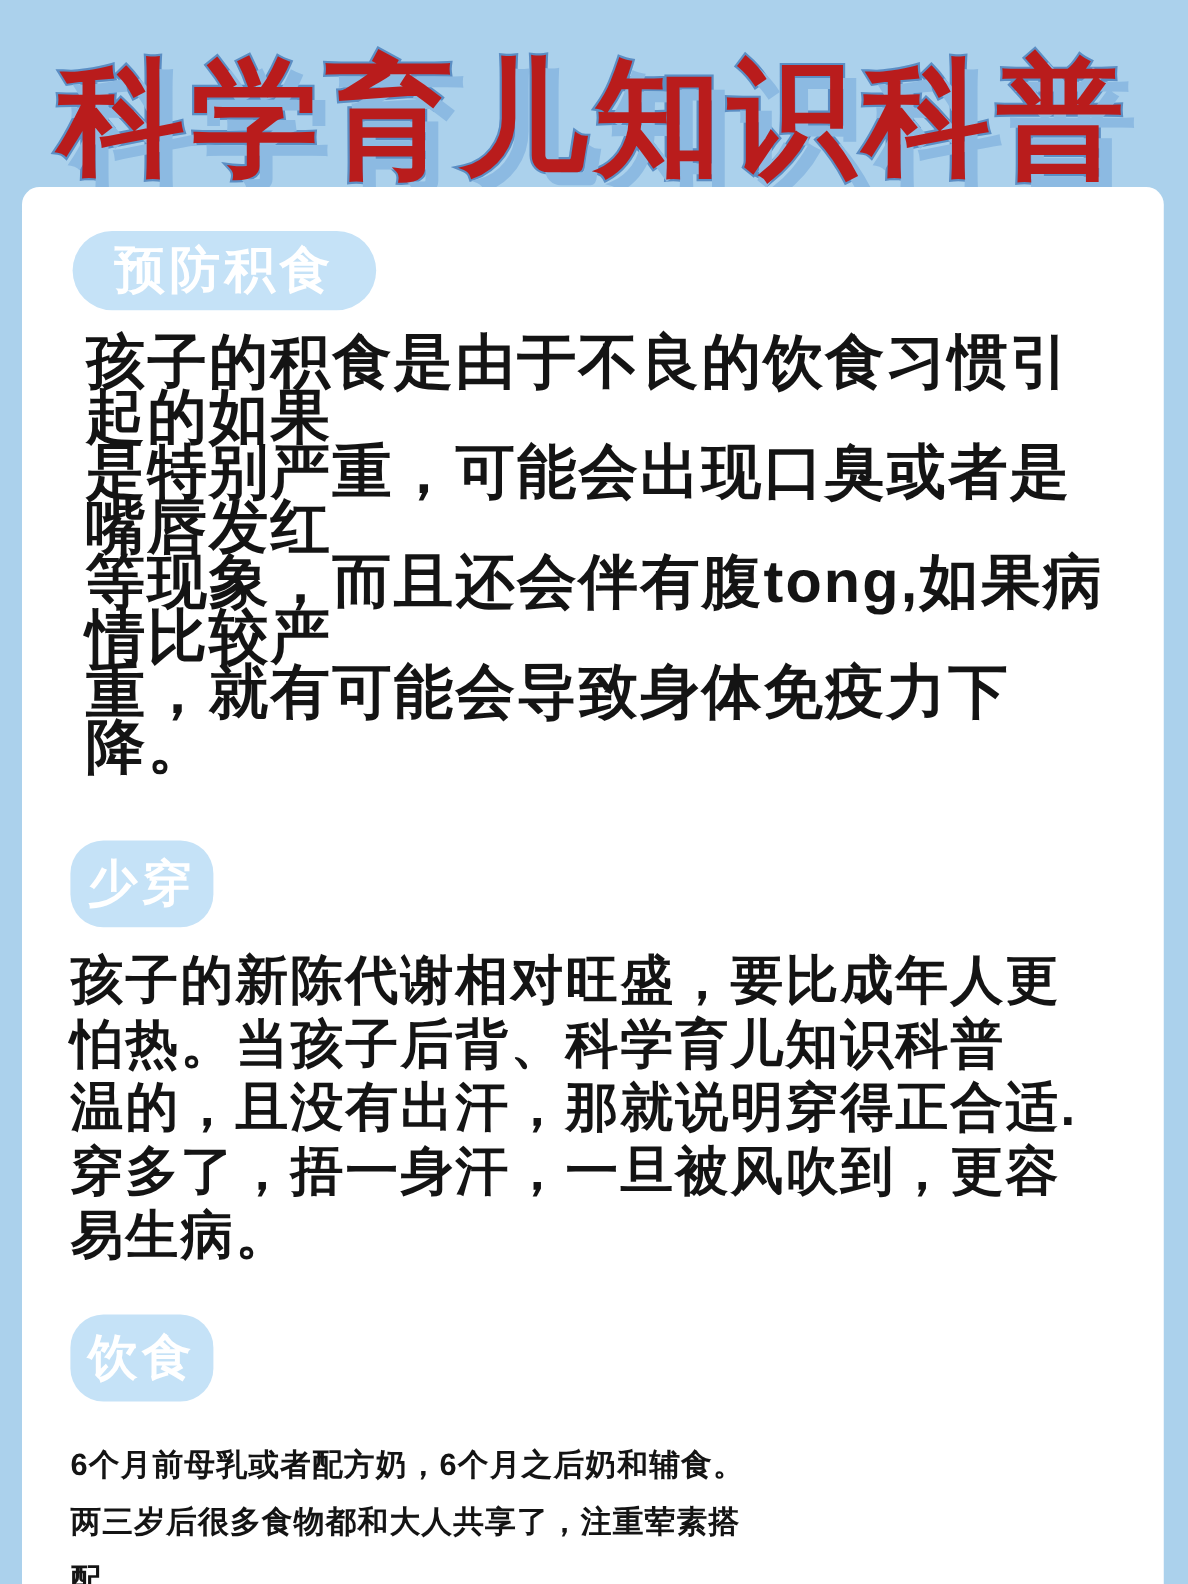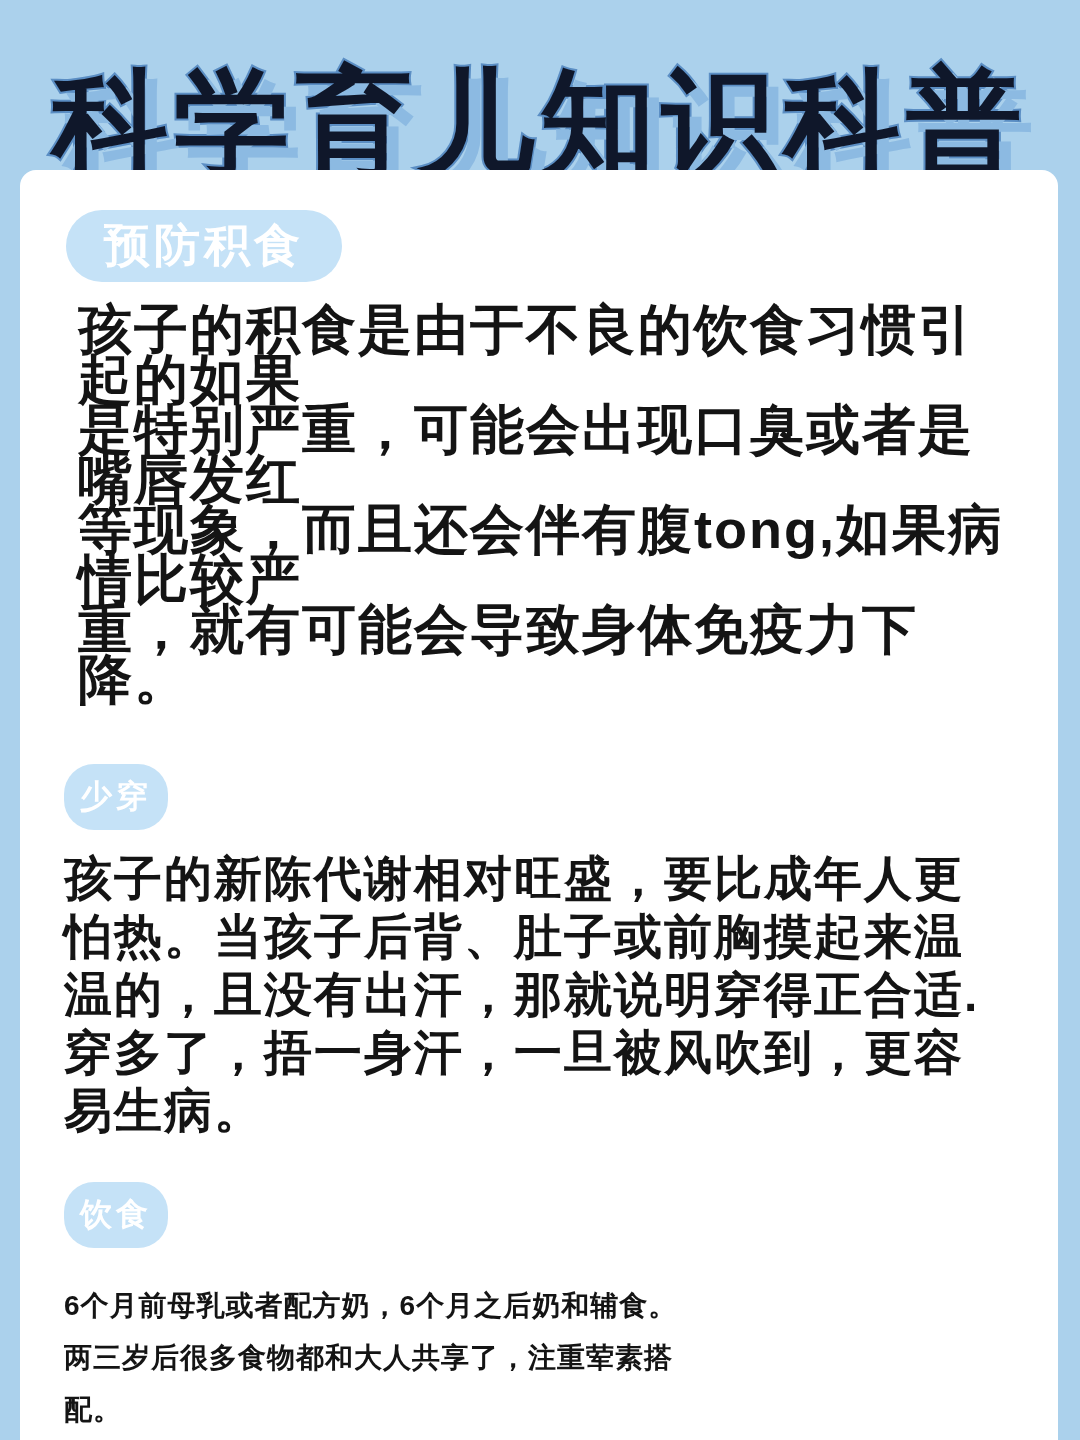--- a/index.html
+++ b/index.html
@@ -10,28 +10,28 @@
     overflow: hidden;
     position: relative;
   }
   .poster {
     width: 1080px;
     height: 1440px;
     position: relative;
   }
   .poster-title {
     position: absolute;
-    top: 46px;
+    top: 30px;
     left: 0;
     width: 1080px;
     text-align: center;
     font-size: 116px;
     font-weight: 800;
     letter-spacing: 6px;
-    color: #0f172a;
+    color: #b91c1c;
     -webkit-text-stroke: 4px #5b8ec4;
     paint-order: stroke fill;
     text-shadow: 12px 12px 0 #8cbae2;
     white-space: nowrap;
   }
   .card {
     position: absolute;
     left: 20px;
     top: 170px;
     width: 1038px;
@@ -50,21 +50,21 @@
     border-radius: 40px;
     line-height: 1;
     letter-spacing: 4px;
   }
   .badge-large {
     font-size: 46px;
     padding: 12px 38px 14px 38px;
     margin-left: 2px;
   }
   .badge-small {
-    font-size: 32px;
+    font-size: 45px;
     padding: 16px 16px 18px 16px;
     border-radius: 30px;
   }
   .section-1 .para {
     margin-top: 22px;
     margin-left: 14px;
     font-size: 54px;
     line-height: 50px;
     font-weight: 700;
     color: #141414;
@@ -107,21 +107,21 @@
       <span class="badge badge-large">预防积食</span>
       <p class="para">孩子的积食是由于不良的饮食习惯引起的如果
 是特别严重，可能会出现口臭或者是嘴唇发红
 等现象，而且还会伴有腹tong,如果病情比较严
 重，就有可能会导致身体免疫力下降。</p>
     </div>
 
     <div class="section section-2">
       <span class="badge badge-small">少穿</span>
       <p class="para">孩子的新陈代谢相对旺盛，要比成年人更
-怕热。当孩子后背、肚子或前胸摸起来温
+怕热。当孩子后背、科学育儿知识科普
 温的，且没有出汗，那就说明穿得正合适.
 穿多了，捂一身汗，一旦被风吹到，更容
 易生病。</p>
     </div>
 
     <div class="section section-3">
       <span class="badge badge-small">饮食</span>
       <p class="para">6个月前母乳或者配方奶，6个月之后奶和辅食。
 两三岁后很多食物都和大人共享了，注重荤素搭
 配。

